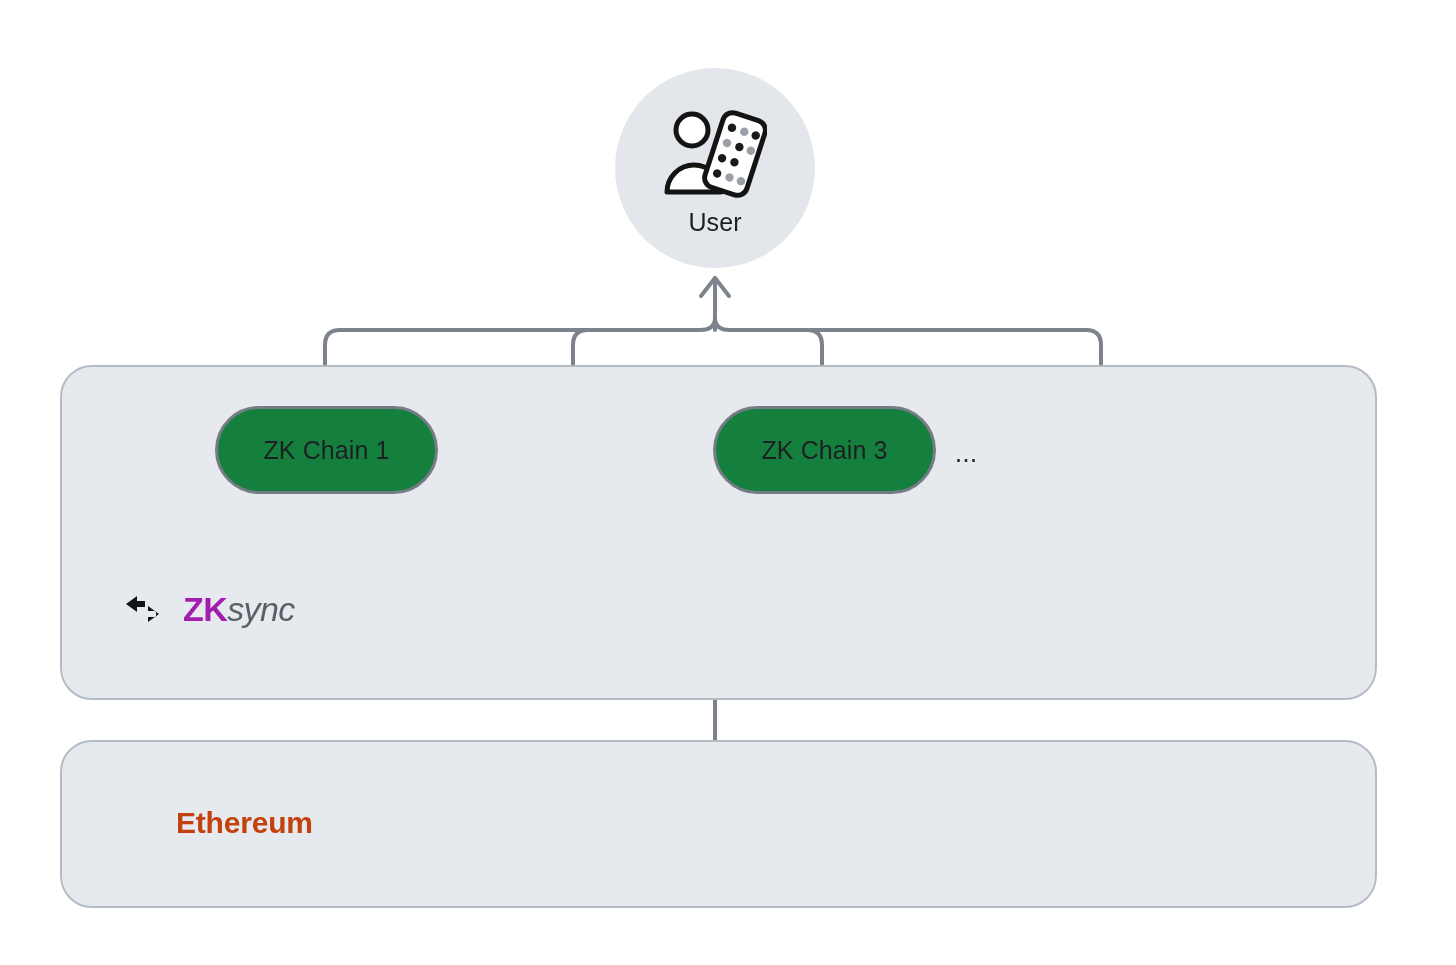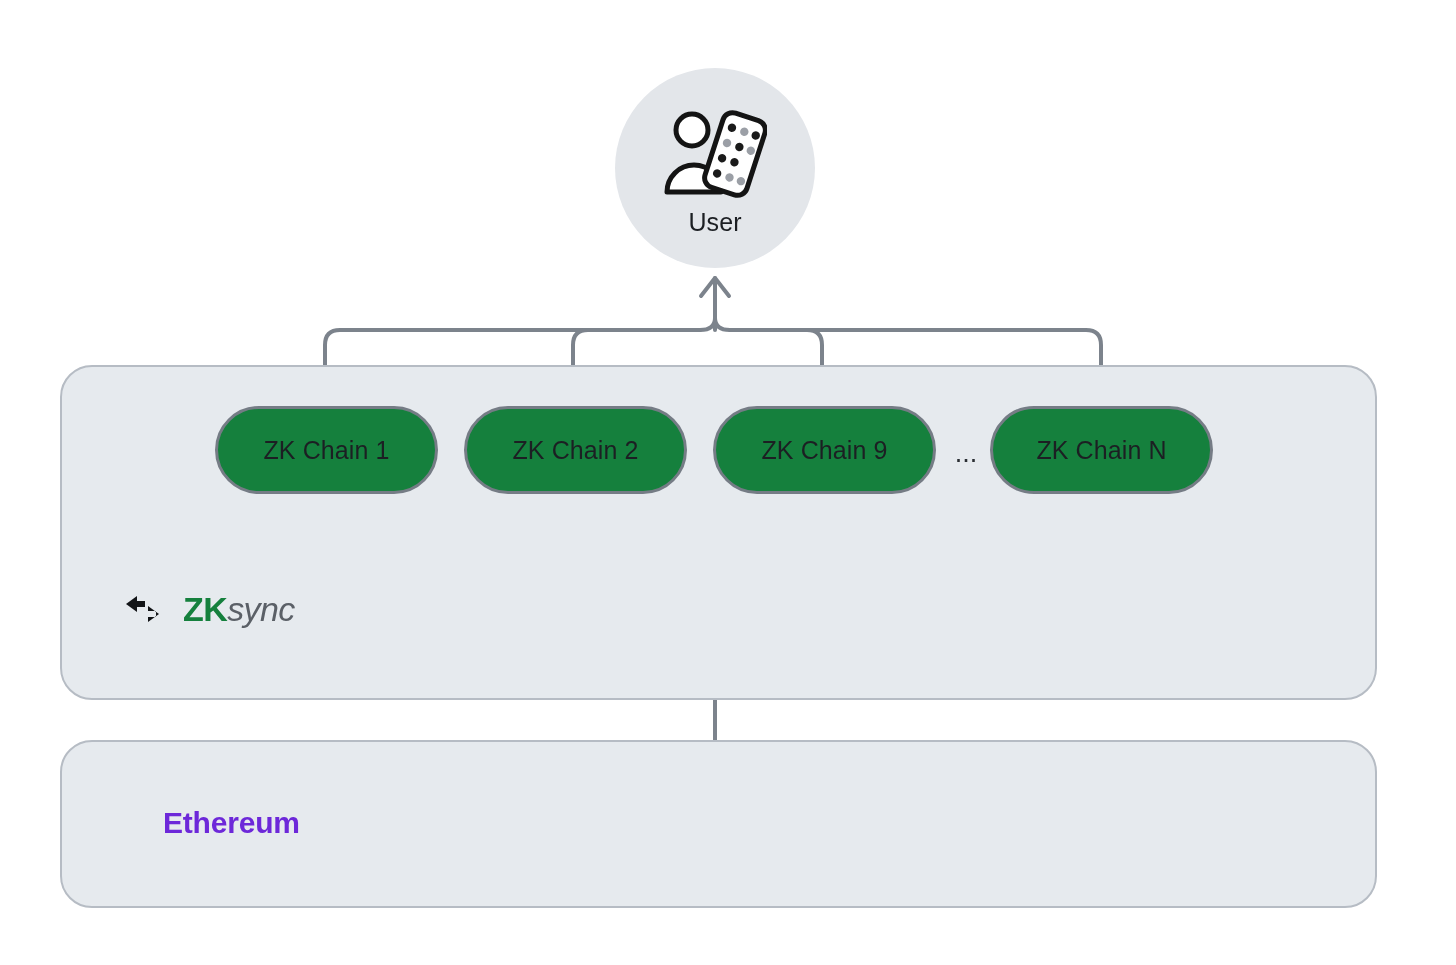--- a/index.html
+++ b/index.html
@@ -95,35 +95,35 @@
     display: block;
   }
   .brand-zksync .wordmark {
     font-size: 34px;
     line-height: 1;
     letter-spacing: -0.6px;
     white-space: nowrap;
   }
   .brand-zksync .wordmark .bold {
     font-weight: 700;
-    color: #15803d;
+    color: #a21caf;
   }
   .brand-zksync .wordmark .light {
     font-weight: 400;
     color: #5b6067;
     font-style: italic;
   }
   .brand-ethereum {
     position: absolute;
-    left: 163px;
+    left: 176px;
     top: 806px;
     font-size: 30px;
     font-weight: 700;
     letter-spacing: -0.2px;
-    color: #6d28d9;
+    color: #c2410c;
     white-space: nowrap;
   }
 
   
   .node {
     position: absolute;
     box-sizing: border-box;
     background: #15803d;
     border: 3px solid #757c85;
     border-radius: 999px;
@@ -240,23 +240,21 @@
     <svg class="zk-mark" viewBox="0 0 56 32">
 
       <path d="M19 3 L8 11 L19 19 L19 14 L27 14 L27 8 L19 8 Z" fill="#121417"></path>
 
       <path d="M30 13 L30 18 L38 18 L38 24 L30 24 L30 29 L41 21 Z" fill="#121417"></path>
     </svg>
     <div class="wordmark"><span class="bold">ZK</span><span class="light">sync</span></div>
   </div>
 
   <div class="node chain-node" id="chain-1">ZK Chain 1</div>
-  <div class="node chain-node" id="chain-2">ZK Chain 2</div>
-  <div class="node chain-node" id="chain-3">ZK Chain 9</div>
+  <div class="node chain-node" id="chain-3">ZK Chain 3</div>
   <div class="ellipsis">...</div>
-  <div class="node chain-node" id="chain-n">ZK Chain N</div>
 
 
   <div class="panel" id="panel-ethereum"></div>
   <div class="brand-ethereum">Ethereum</div>
 
 
 </div>
 
 </body></html>

